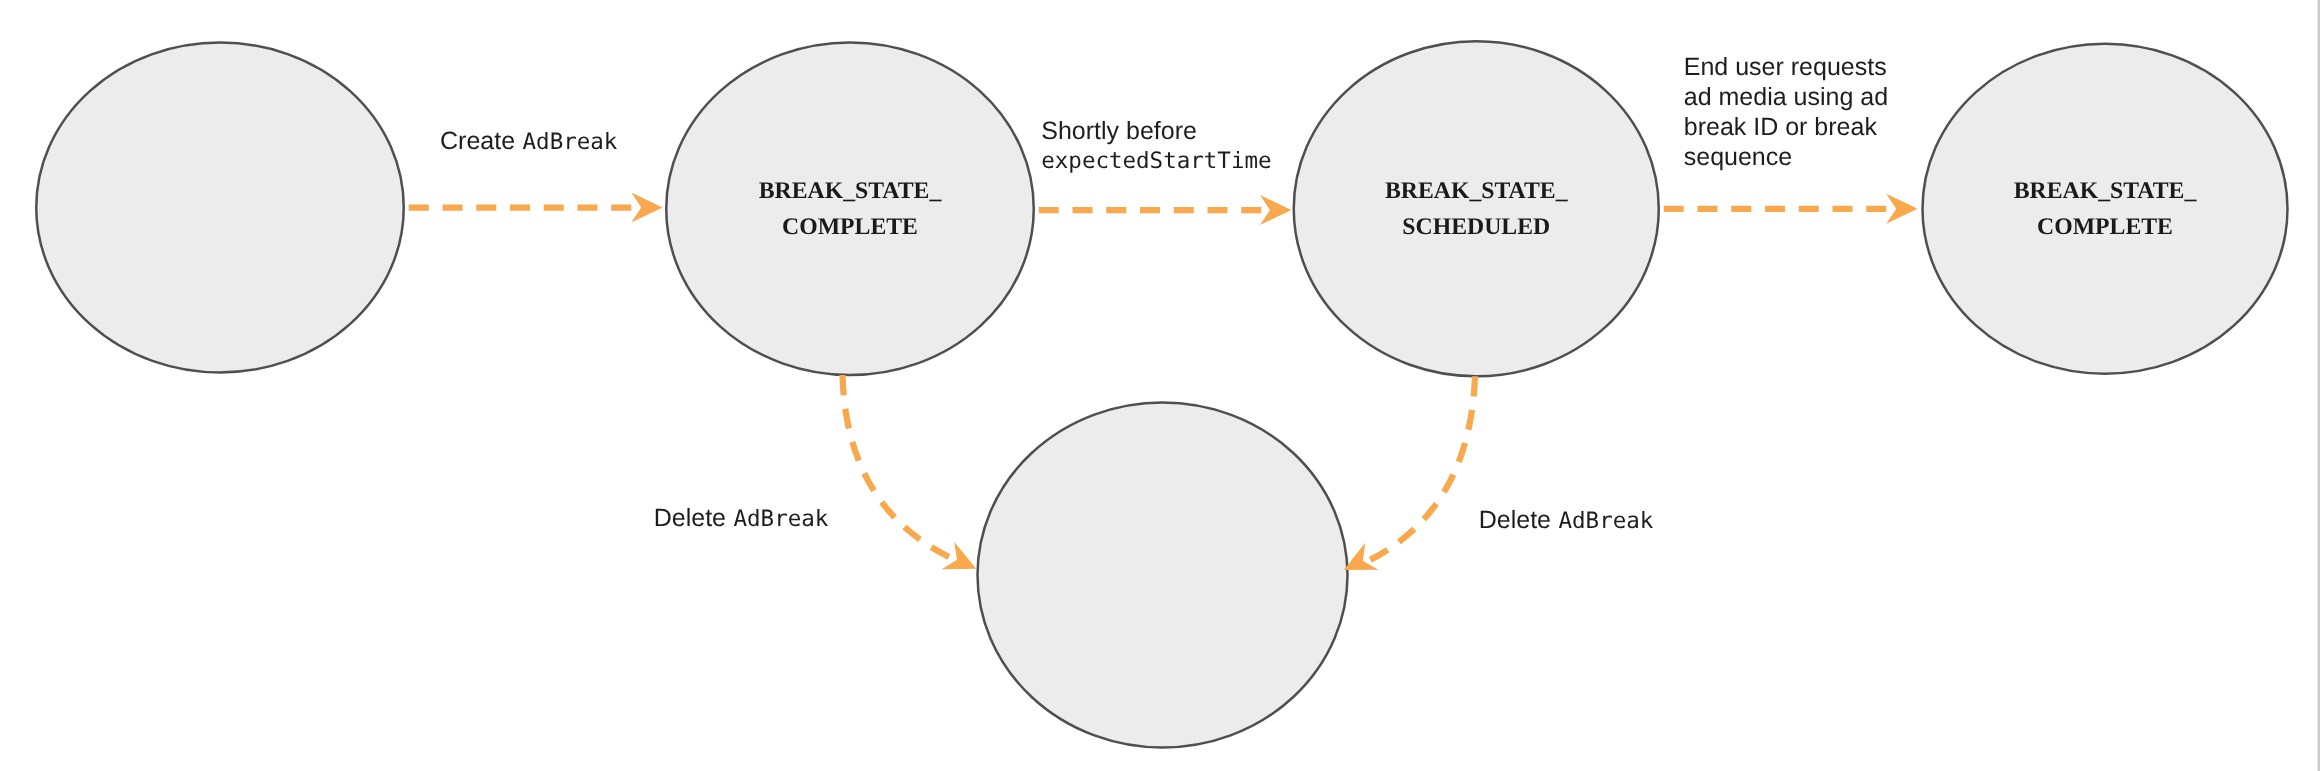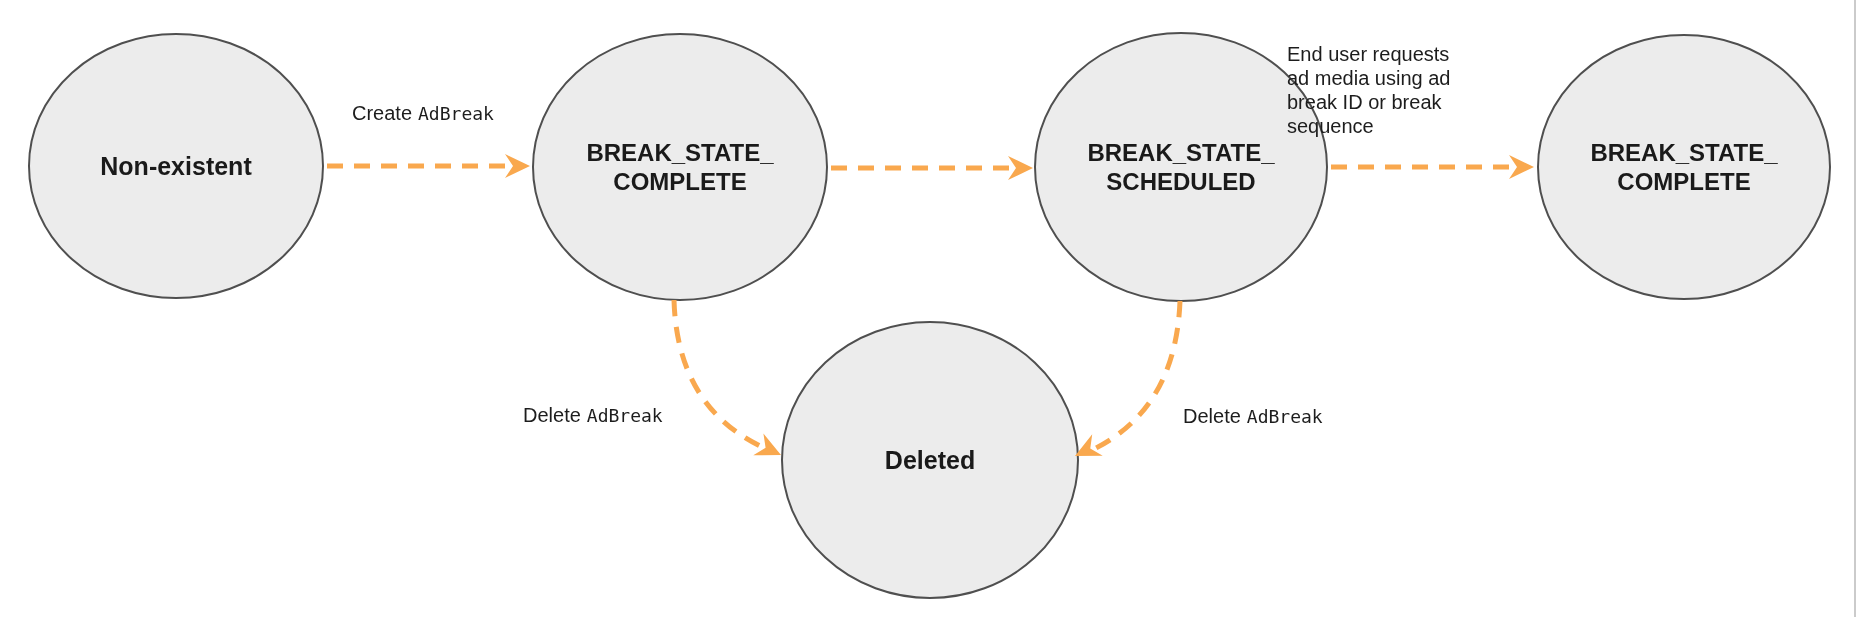--- a/index.html
+++ b/index.html
@@ -48,23 +48,23 @@
     color: #1A1A1A;
     pointer-events: none;
   }
   .node-label .sans-name {
     font-family: "Liberation Sans", sans-serif;
     font-weight: bold;
     font-size: 25px;
     line-height: 30px;
   }
   .node-label .mono-name {
-    font-family: Liberation Sans, sans-serif;
+    font-family: Liberation Serif, serif;
     font-weight: bold;
-    font-size: 24px;
+    font-size: 19px;
     line-height: 29px;
     white-space: nowrap;
   }
   .edge-label {
     position: absolute;
     color: #1D1D1D;
     font-size: 20px;
     line-height: 23px;
     white-space: nowrap;
   }
@@ -121,49 +121,47 @@
       <path class="edge-line" d="M 674 300 Q 677 405 760 446"></path>
       <path class="edge-head" d="M0 0 L-25 -12 L-17 0 L-25 12 Z" transform="translate(781,455) rotate(25)"></path>
     </g>
 
     <g>
       <path class="edge-line" d="M 1180 301 Q 1176 408 1094 449"></path>
       <path class="edge-head" d="M0 0 L-25 -12 L-17 0 L-25 12 Z" transform="translate(1075,456) rotate(154)"></path>
     </g>
   </svg>
 
-  <div class="node-label" style="left:26px; top:134px;">
-    <span class="sans-name">Non-existent</span>
-  </div>
 
   <div class="node-label" style="left:530px; top:135px;">
     <span class="mono-name">BREAK_STATE_</span>
     <span class="mono-name">COMPLETE</span>
   </div>
 
   <div class="node-label" style="left:1031px; top:135px;">
     <span class="mono-name">BREAK_STATE_</span>
     <span class="mono-name">SCHEDULED</span>
   </div>
 
   <div class="node-label" style="left:1534px; top:135px;">
     <span class="mono-name">BREAK_STATE_</span>
     <span class="mono-name">COMPLETE</span>
   </div>
 
-  <div class="node-label" style="left:780px; top:428px;">
-    <span class="sans-name">Deleted</span>
-  </div>
 
   <div class="edge-label" style="left:352px; top:102px;">
     <span class="plain">Create</span><span class="code">AdBreak</span>
   </div>
 
+  <div class="edge-label" style="left:833px; top:94px;">
+    <div>Shortly before</div>
+    <div class="code">expectedStartTime</div>
+  </div>
 
-  <div class="edge-label multiline" style="left:1287px; top:42px;">End user requests
+  <div class="edge-label multiline" style="left:1347px; top:42px;">End user requests
 ad media using ad
 break ID or break
 sequence</div>
 
   <div class="edge-label" style="left:523px; top:404px;">
     <span class="plain">Delete</span><span class="code">AdBreak</span>
   </div>
 
   <div class="edge-label" style="left:1183px; top:405px;">
     <span class="plain">Delete</span><span class="code">AdBreak</span>

